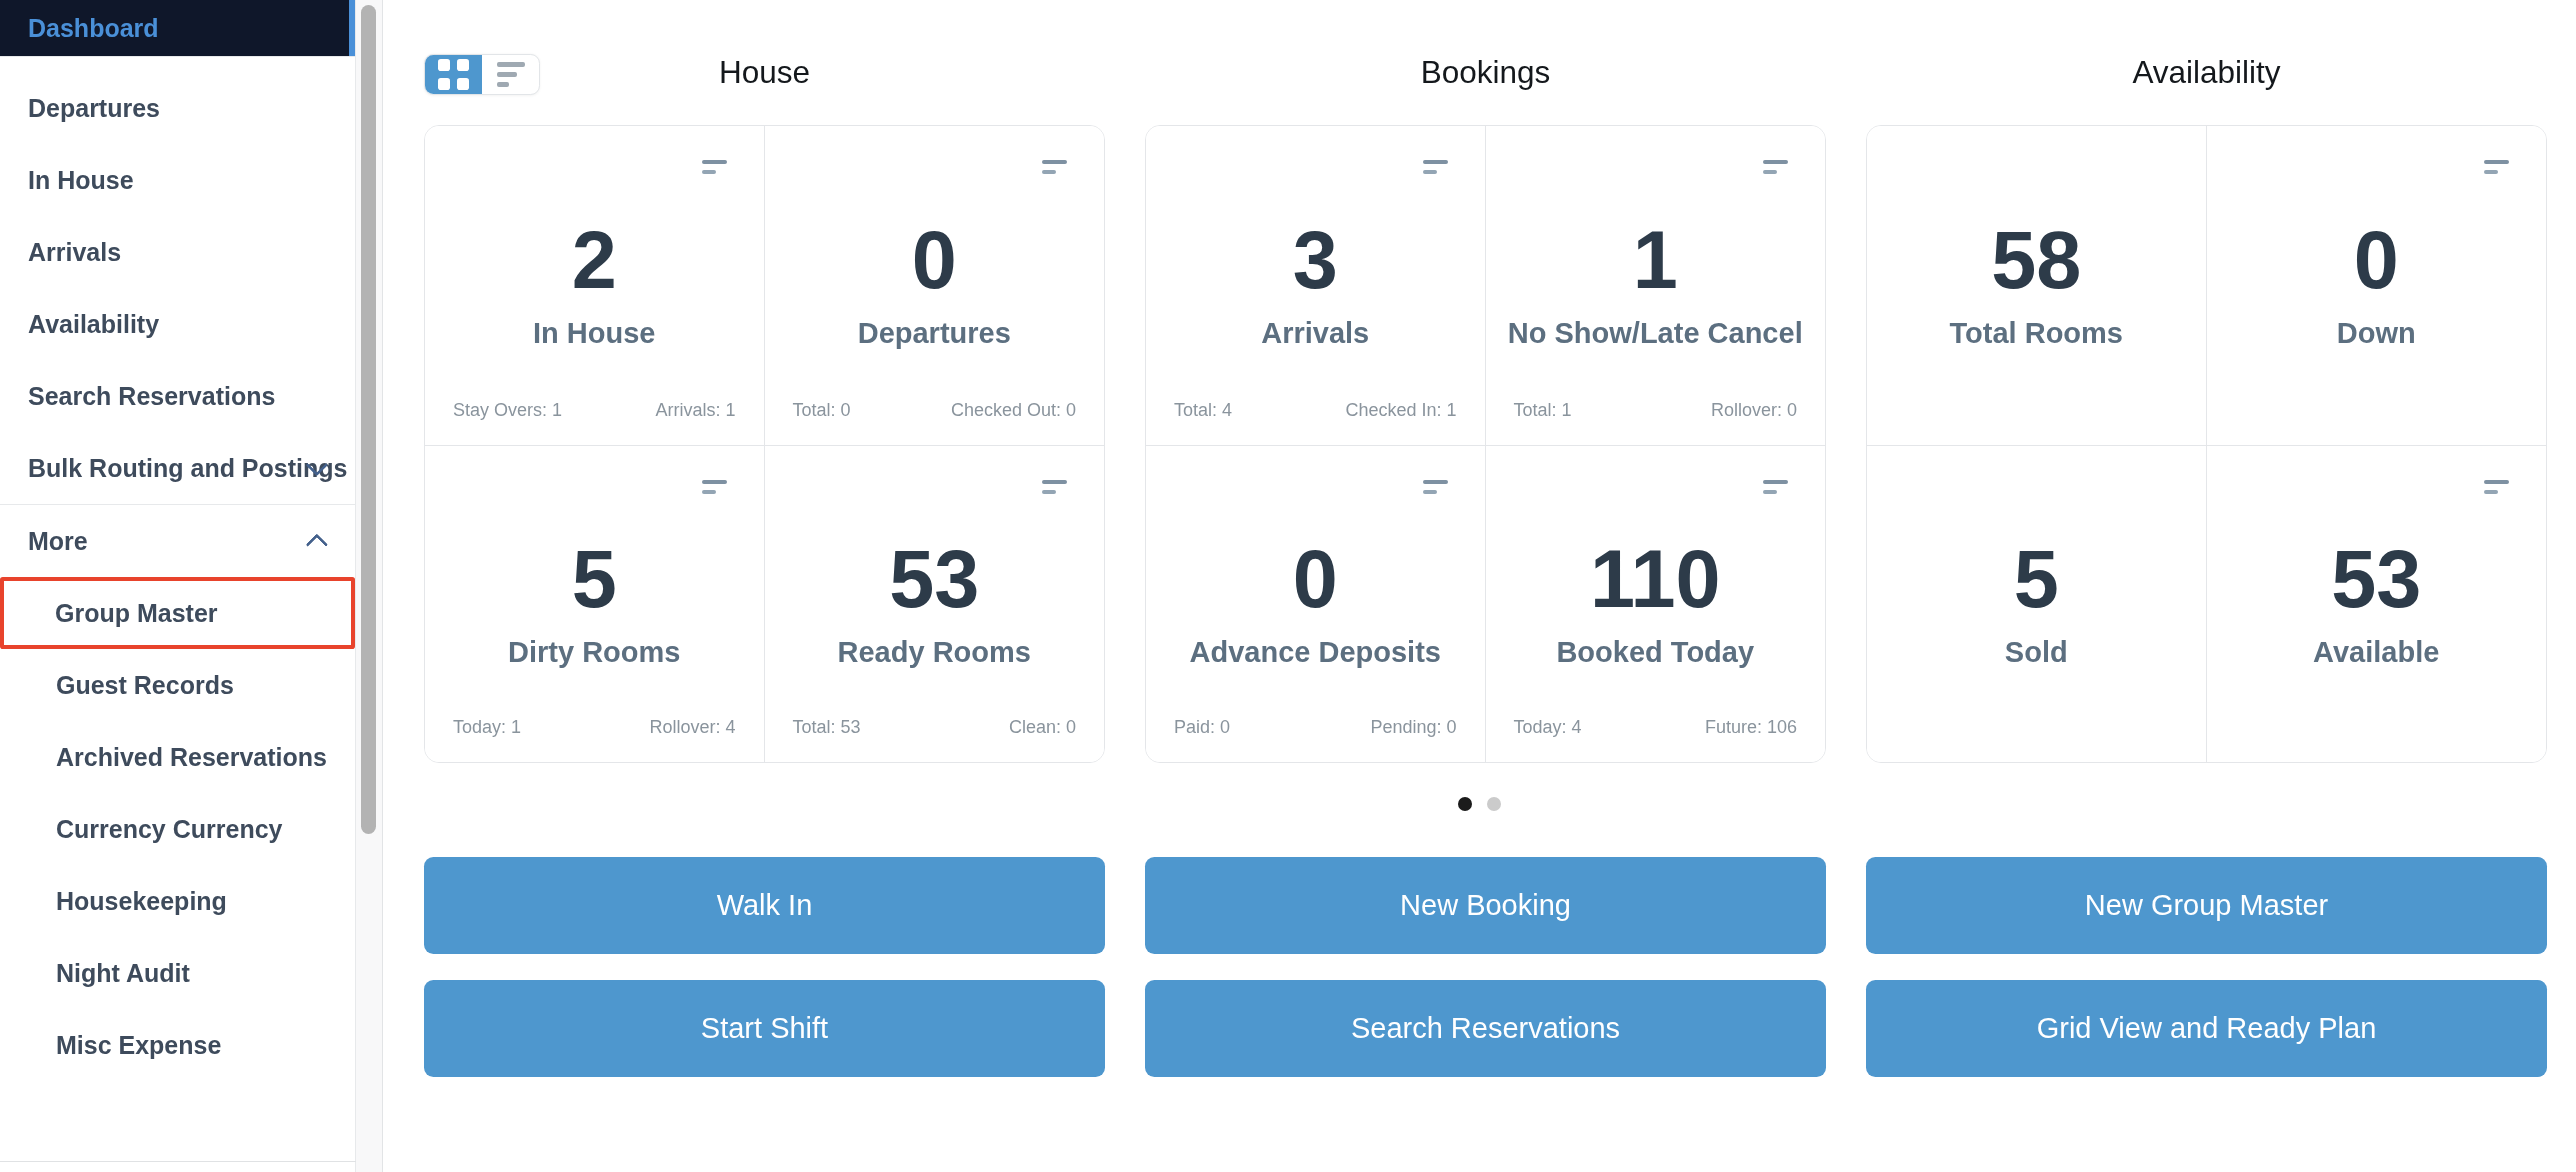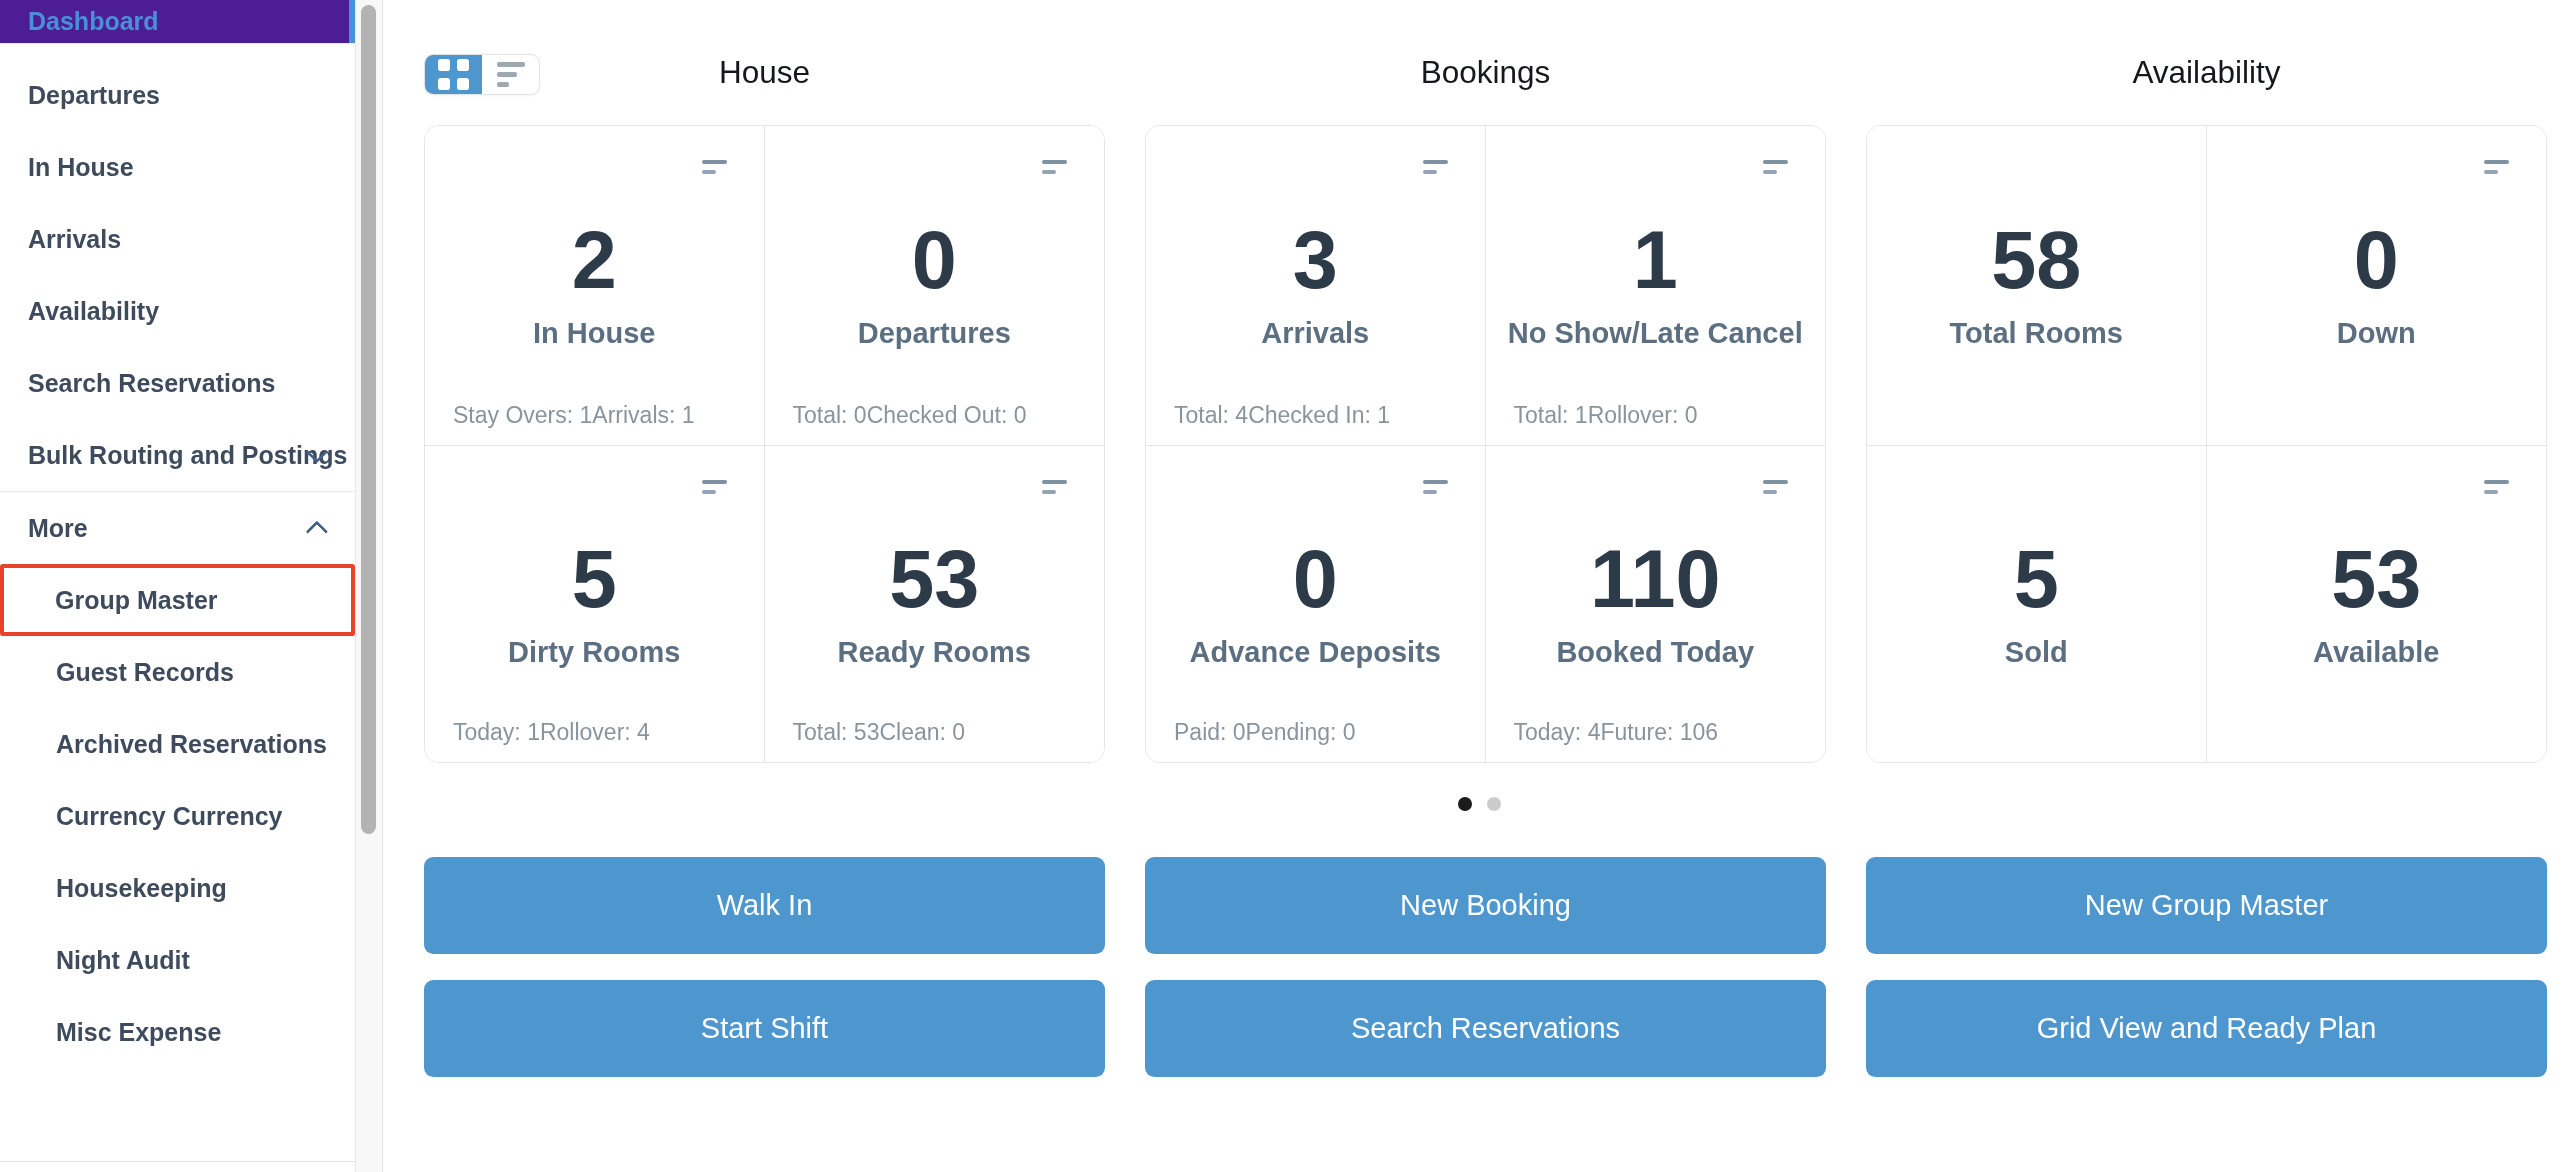--- a/index.html
+++ b/index.html
@@ -11,21 +11,21 @@
   *{box-sizing:border-box;margin:0;padding:0}
   html,body{width:2576px;height:1172px}
   body{position:relative;overflow:hidden;background:#fff;
        font-family:"Liberation Sans",sans-serif;color:var(--nav_text)}
 
   
   .sidebar{position:absolute;left:0;top:0;width:356px;height:1172px;background:#fff;
            border-right:0.9px solid #E7E9EB}
   .nav-item{position:relative;height:72px;display:flex;align-items:center;
             padding-left:28px;font-size:25px;font-weight:700;color:var(--nav_text);cursor:pointer}
-  .nav-item.active{height:44px;background:#4c1d95;color:var(--active_link);
+  .nav-item.active{height:57px;background:#0f172a;color:var(--active_link);
                    border-bottom:0.9px solid #E7E9EB}
   .nav-item.active + .nav-item{margin-top:15px}
   .active-bar{position:absolute;right:0;top:0;width:6.5px;height:100%;background:var(--active_link)}
   .nav-item.sub{padding-left:56px}
   .nav-item.highlighted{border:4.6px solid var(--highlight);border-radius:2.8px;
                         padding-left:51px}
   .nav-divider{border-top:0.9px solid #E7E9EB}
   .sidebar-bottom-divider{position:absolute;top:1161px;left:0;width:356px;
                           border-top:0.9px solid #E0E2E4}
   .chev{position:absolute;right:30px;top:50%;width:15.7px;height:15.7px;
@@ -48,22 +48,22 @@
 
   .panel{position:absolute;top:125px;left:0;width:681px;height:638px;background:#fff;
          border:0.9px solid var(--border);border-radius:15px;overflow:hidden;
          display:grid;grid-template-columns:1fr 1fr;grid-template-rows:320px 1fr}
   .tile{position:relative;display:flex;flex-direction:column;align-items:center;
         justify-content:center;background:#fff;cursor:pointer}
   .tile:nth-child(odd){border-right:0.9px solid var(--border)}
   .tile:nth-child(-n+2){border-bottom:0.9px solid var(--border)}
   .big{font-size:81px;font-weight:800;color:var(--number);line-height:1}
   .lbl{margin-top:15px;font-size:29px;font-weight:700;color:var(--label);line-height:1.2}
-  .stats{position:absolute;left:28px;right:28px;bottom:16px;display:flex;
-         font-size:23px;color:var(--stat)}
+  .stats{position:absolute;left:28px;right:28px;bottom:24px;display:flex;
+         justify-content:space-between;font-size:18px;color:var(--stat)}
   .menu-icon{position:absolute;top:30px;right:33px;display:flex;flex-direction:column;
              gap:5.6px;align-items:flex-start;cursor:pointer;padding:3.7px}
   .menu-icon i{display:block;height:4.6px;border-radius:1.9px}
   .menu-icon i:first-child{width:25px;background:var(--icon)}
   .menu-icon i:last-child{width:14px;background:var(--icon2)}
 
   .action{position:absolute;left:0;width:681px;height:97px;border:none;border-radius:9.3px;
           background:var(--accent);color:#fff;font-size:29px;font-weight:500;
           font-family:inherit;cursor:pointer}
   .action.r1{top:857px}.action.r2{top:980px}

